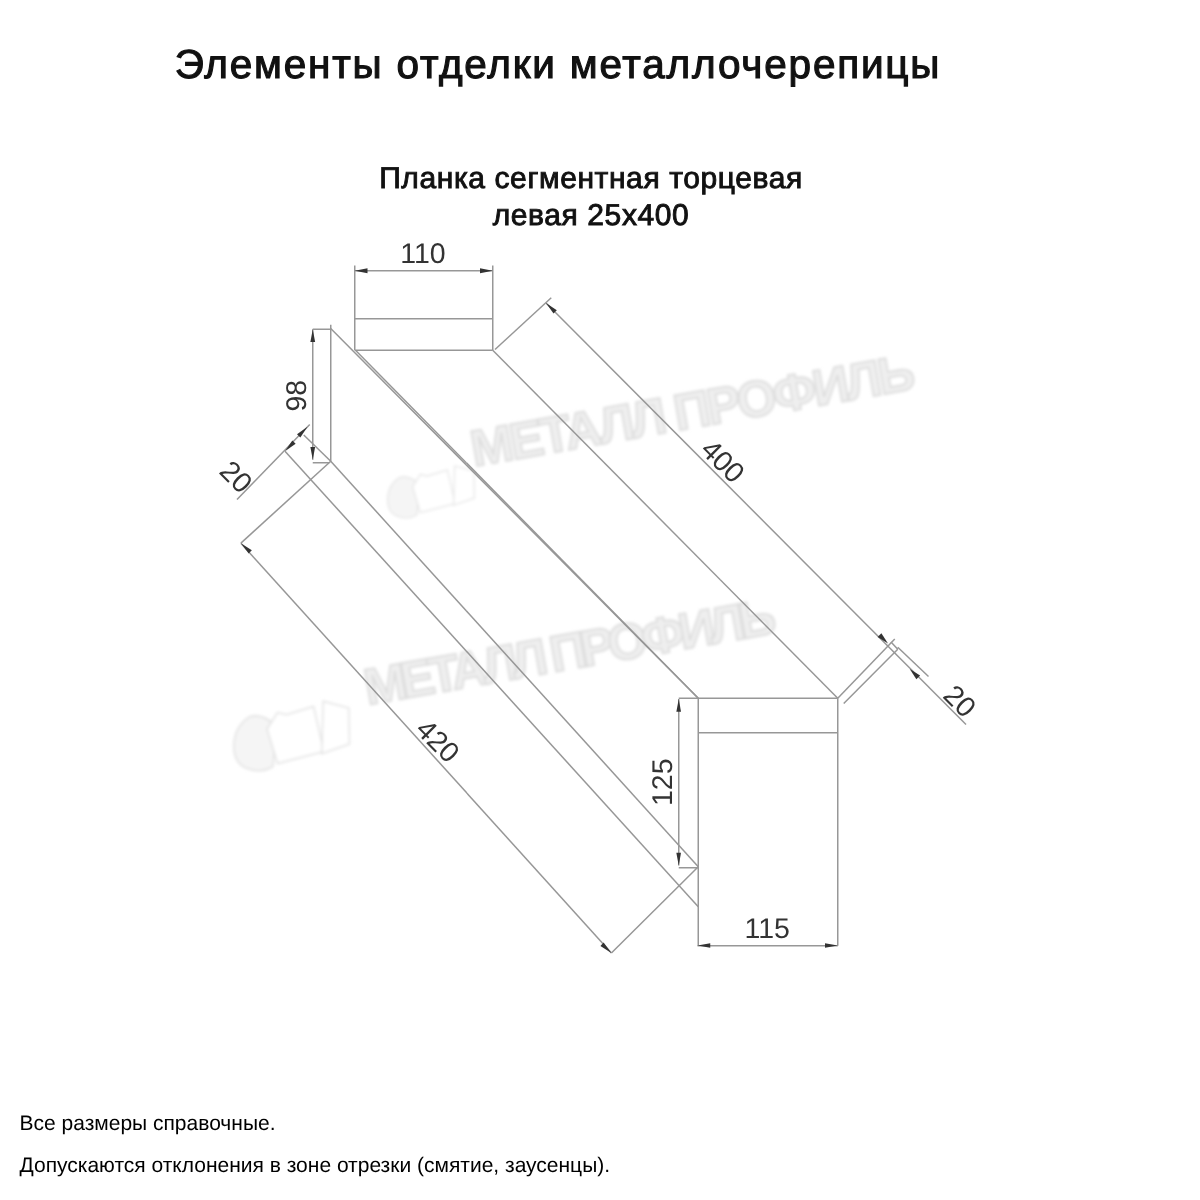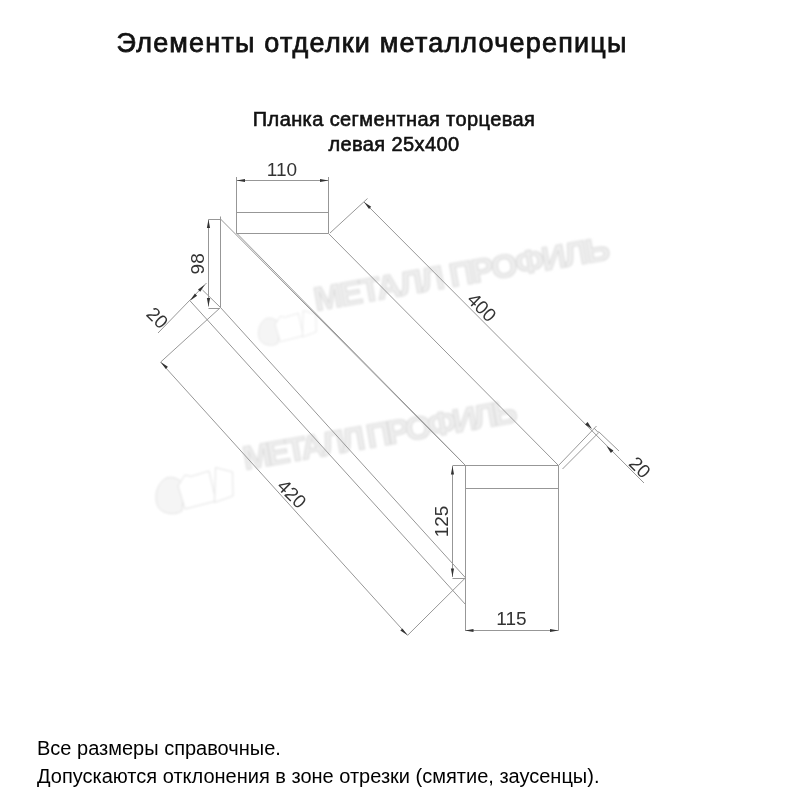--- a/index.html
+++ b/index.html
@@ -1,19 +1,19 @@
 <!DOCTYPE html>
 <html><head>
 <meta charset="utf-8">
 <style>
   html,body{margin:0;padding:0;background:#ffffff;width:800px;height:800px;overflow:hidden;}
   body{font-family:"Liberation Sans", sans-serif;}
   .title{position:absolute;left:0;top:30px;width:744px;text-align:center;font-size:27px;line-height:26px;font-weight:normal;color:#111;-webkit-text-stroke:0.75px #111;letter-spacing:1.2px;}
   .subtitle{position:absolute;left:0;top:107px;width:788px;text-align:center;font-size:20px;font-weight:normal;color:#111;-webkit-text-stroke:0.6px #111;line-height:25px;letter-spacing:0.4px;}
-  .footer{position:absolute;left:37px;top:734px;font-size:20px;color:#000;line-height:28px;}
+  .footer{position:absolute;left:13px;top:734px;font-size:14px;color:#000;line-height:28px;}
   svg{position:absolute;left:0;top:0;}
   text{font-family:"Liberation Sans", sans-serif;}
 </style>
 </head>
 <body>
 
 <div class="title">Элементы отделки металлочерепицы</div>
 
 <div class="subtitle">Планка сегментная торцевая<br>левая 25х400</div>
 

